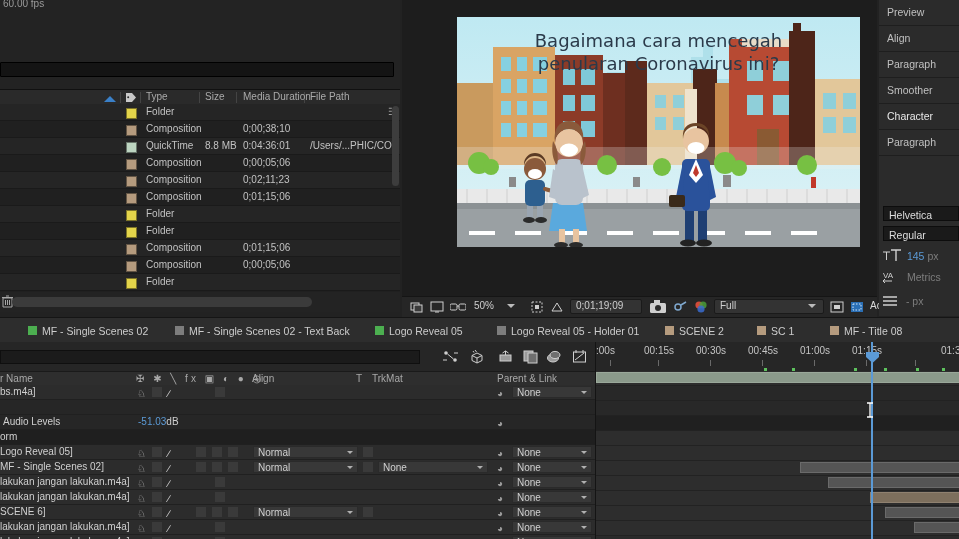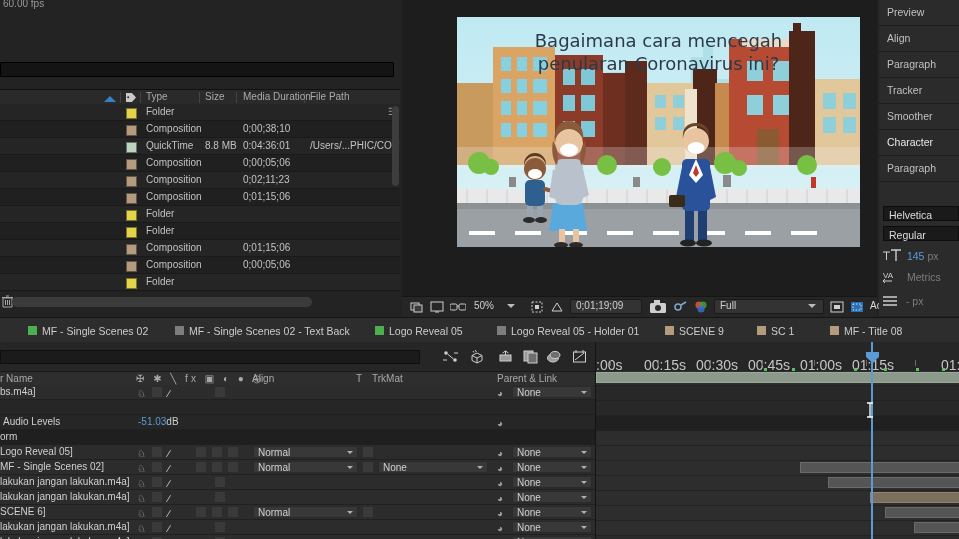--- a/index.html
+++ b/index.html
@@ -63,21 +63,21 @@
   .ctab .clab{position:absolute;left:14px;top:7px;font-size:10.5px;color:#ccc;white-space:nowrap;}
 
   
   .timeline{position:absolute;left:0;top:342px;width:959px;height:197px;background:#232323;}
   .tl-toolbar{position:absolute;left:0;top:0;width:595px;height:29px;background:#262626;}
   .tl-search{position:absolute;left:0;top:8px;width:420px;height:14px;background:#1b1b1b;border:1px solid #0f0f0f;box-sizing:border-box;}
   .tlic{position:absolute;top:7px;width:15px;height:15px;}
 
   .ruler{position:absolute;left:595px;top:0;width:364px;height:29px;background:#262626;border-left:1px solid #141414;}
   .tick{position:absolute;top:18px;width:1px;height:6px;background:#6a6a6a;}
-  .tlabel{position:absolute;top:15px;font-size:14px;color:#c5c5c5;white-space:nowrap;}
+  .tlabel{position:absolute;top:3px;font-size:10px;color:#c5c5c5;white-space:nowrap;}
 
   .lhead{position:absolute;left:0;top:29px;width:595px;height:14px;background:#2e2e2e;border-top:1px solid #1a1a1a;border-bottom:1px solid #1a1a1a;}
   .lhead .h{position:absolute;top:1px;font-size:10px;color:#a8a8a8;white-space:nowrap;}
 
   .lrows{position:absolute;left:0;top:43px;width:595px;height:154px;}
   .lrow{position:relative;height:14px;background:#2c2c2c;border-bottom:1px solid #202020;}
   .lrow.sub{background:#262626;}
   .lrow.dark{background:#1f1f1f;}
   .lname{position:absolute;left:0;top:1px;font-size:10px;color:#d0d0d0;white-space:nowrap;}
   .lprop{position:absolute;left:3px;top:1px;font-size:10px;color:#cfcfcf;white-space:nowrap;}
@@ -481,23 +481,20 @@
         <div class="rtab">
           <span>Preview</span>
         </div>
         <div class="rtab">
           <span>Align</span>
         </div>
         <div class="rtab">
           <span>Paragraph</span>
         </div>
         <div class="rtab">
-          <span>Tracker</span>
-        </div>
-        <div class="rtab">
           <span>Smoother</span>
         </div>
         <div class="rtab active">
           <span>Character</span>
         </div>
         <div class="rtab">
           <span>Paragraph</span>
         </div>
       </div>
     <div class="chpanel">
@@ -544,21 +541,21 @@
       <div class="ctab" style="left: 375px;">
         <div class="cbox" style="background:#4caf50"></div>
         <div class="clab">Logo Reveal 05</div>
       </div>
       <div class="ctab" style="left: 497px;">
         <div class="cbox" style="background:#7d7d7d"></div>
         <div class="clab">Logo Reveal 05 - Holder 01</div>
       </div>
       <div class="ctab" style="left: 665px;">
         <div class="cbox" style="background:#b59b7e"></div>
-        <div class="clab">SCENE 9</div>
+        <div class="clab">SCENE 2</div>
       </div>
       <div class="ctab" style="left: 757px;">
         <div class="cbox" style="background:#b59b7e"></div>
         <div class="clab">SC 1</div>
       </div>
       <div class="ctab" style="left: 830px;">
         <div class="cbox" style="background:#b59b7e"></div>
         <div class="clab">MF - Title 08</div>
       </div>
     </div>

